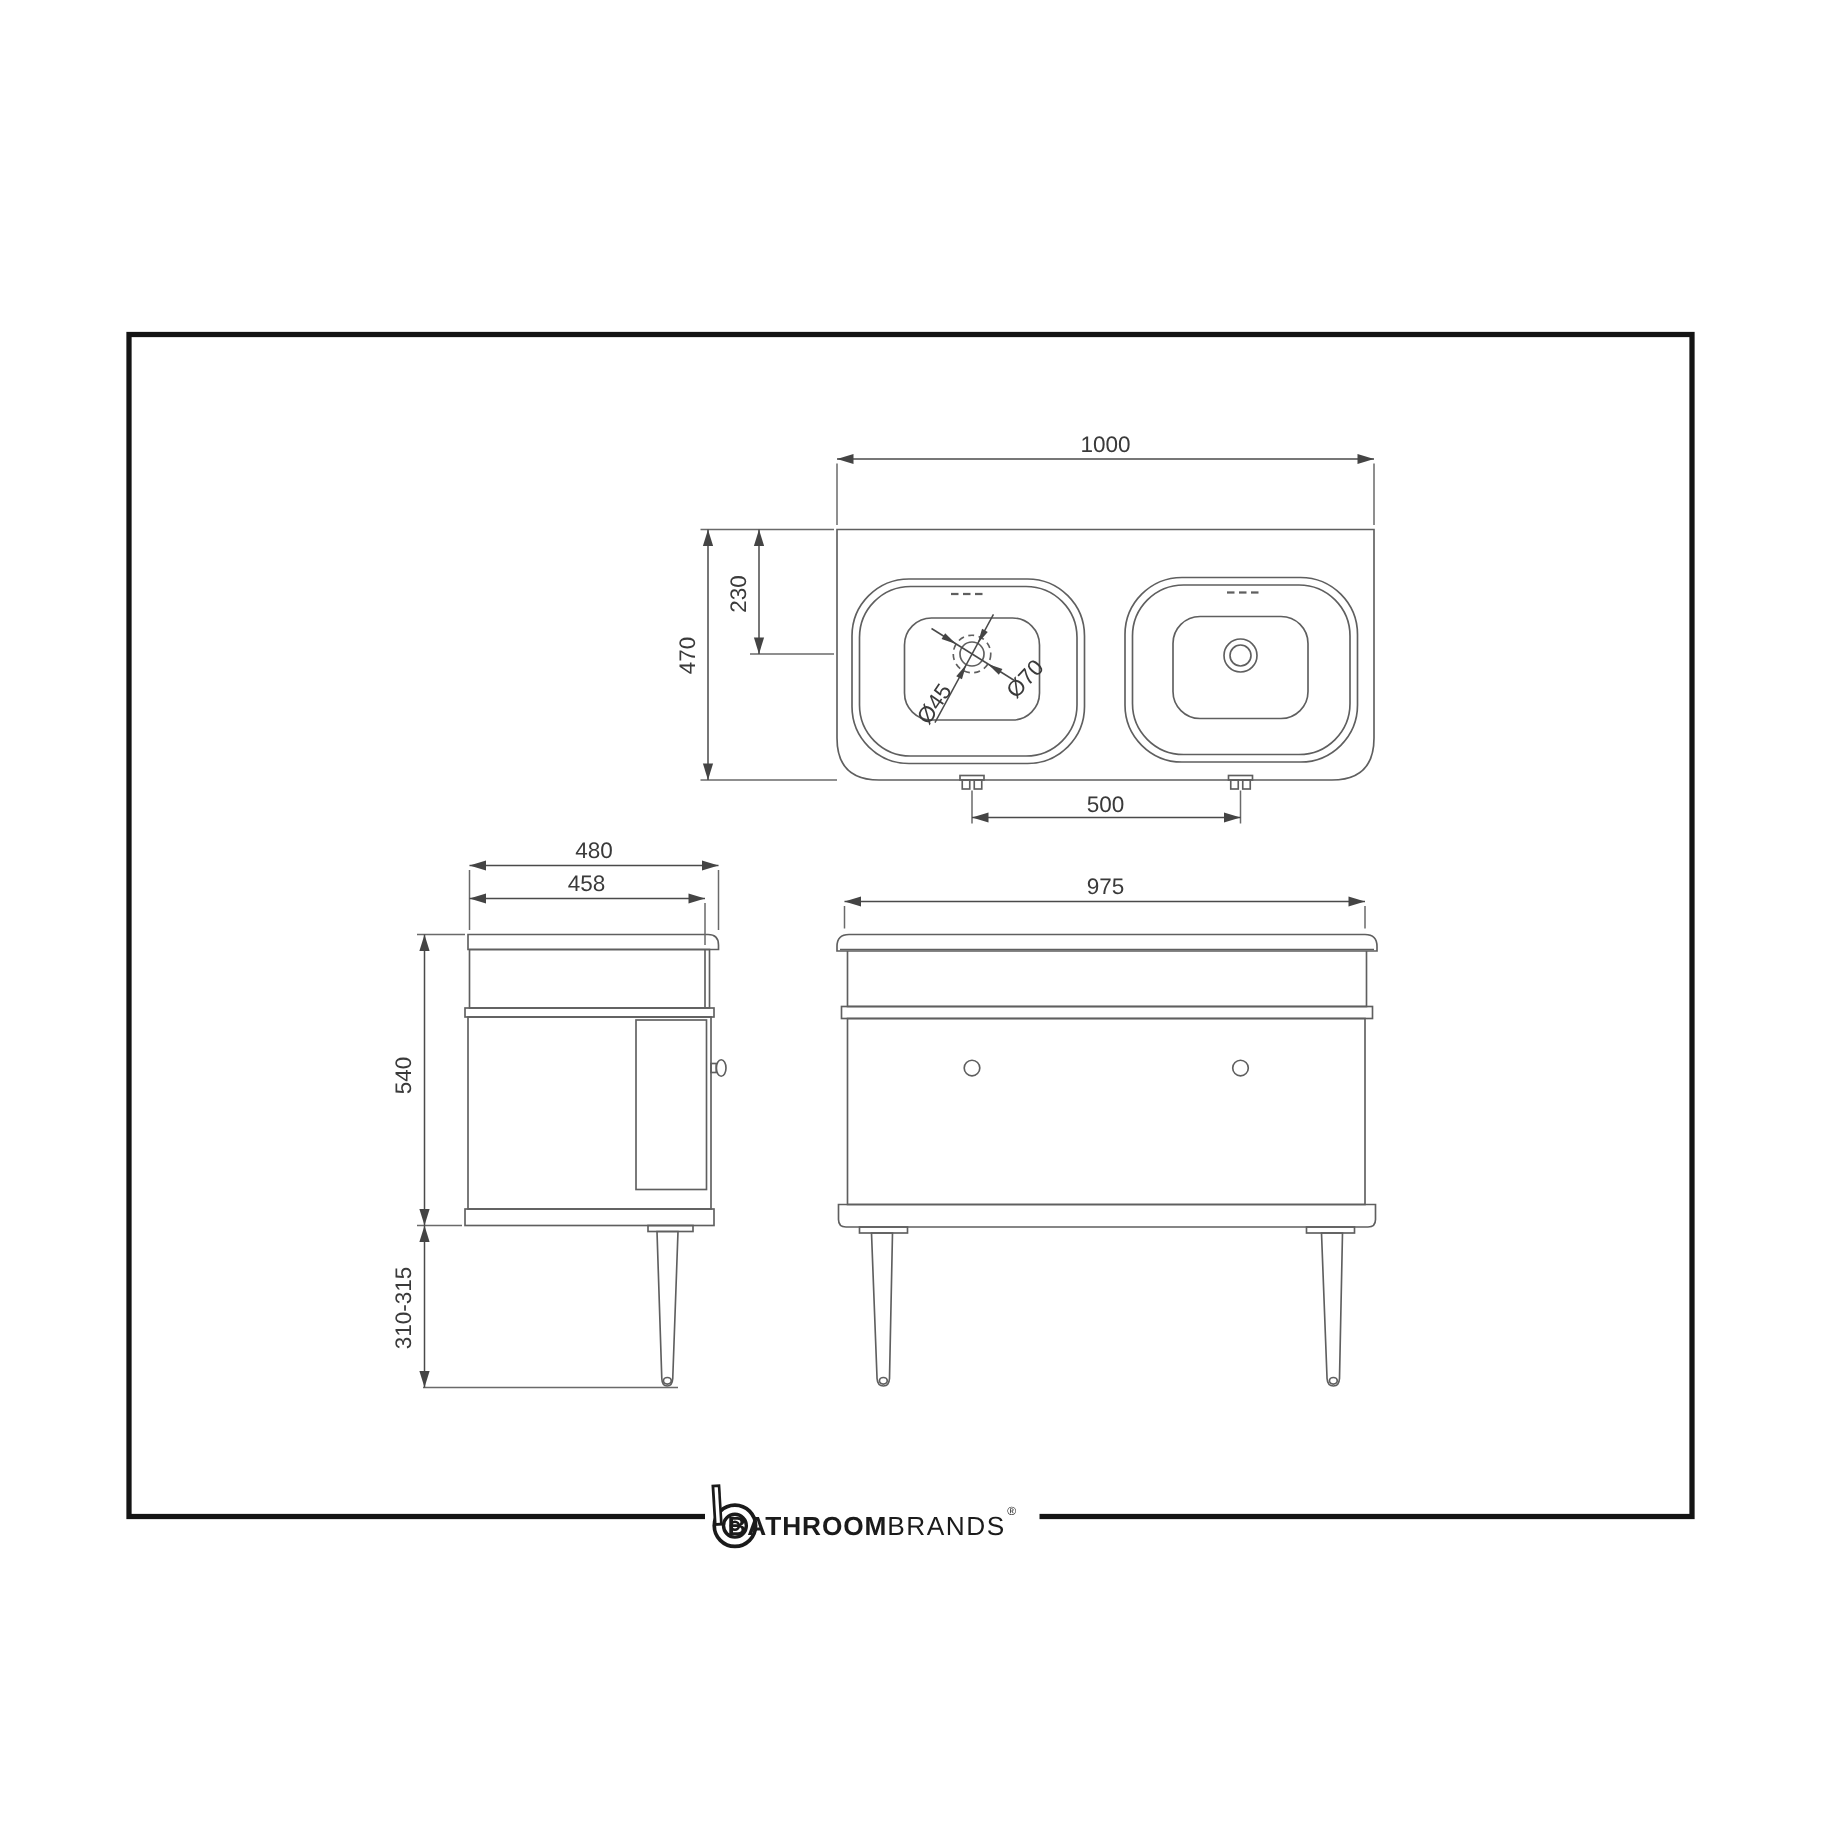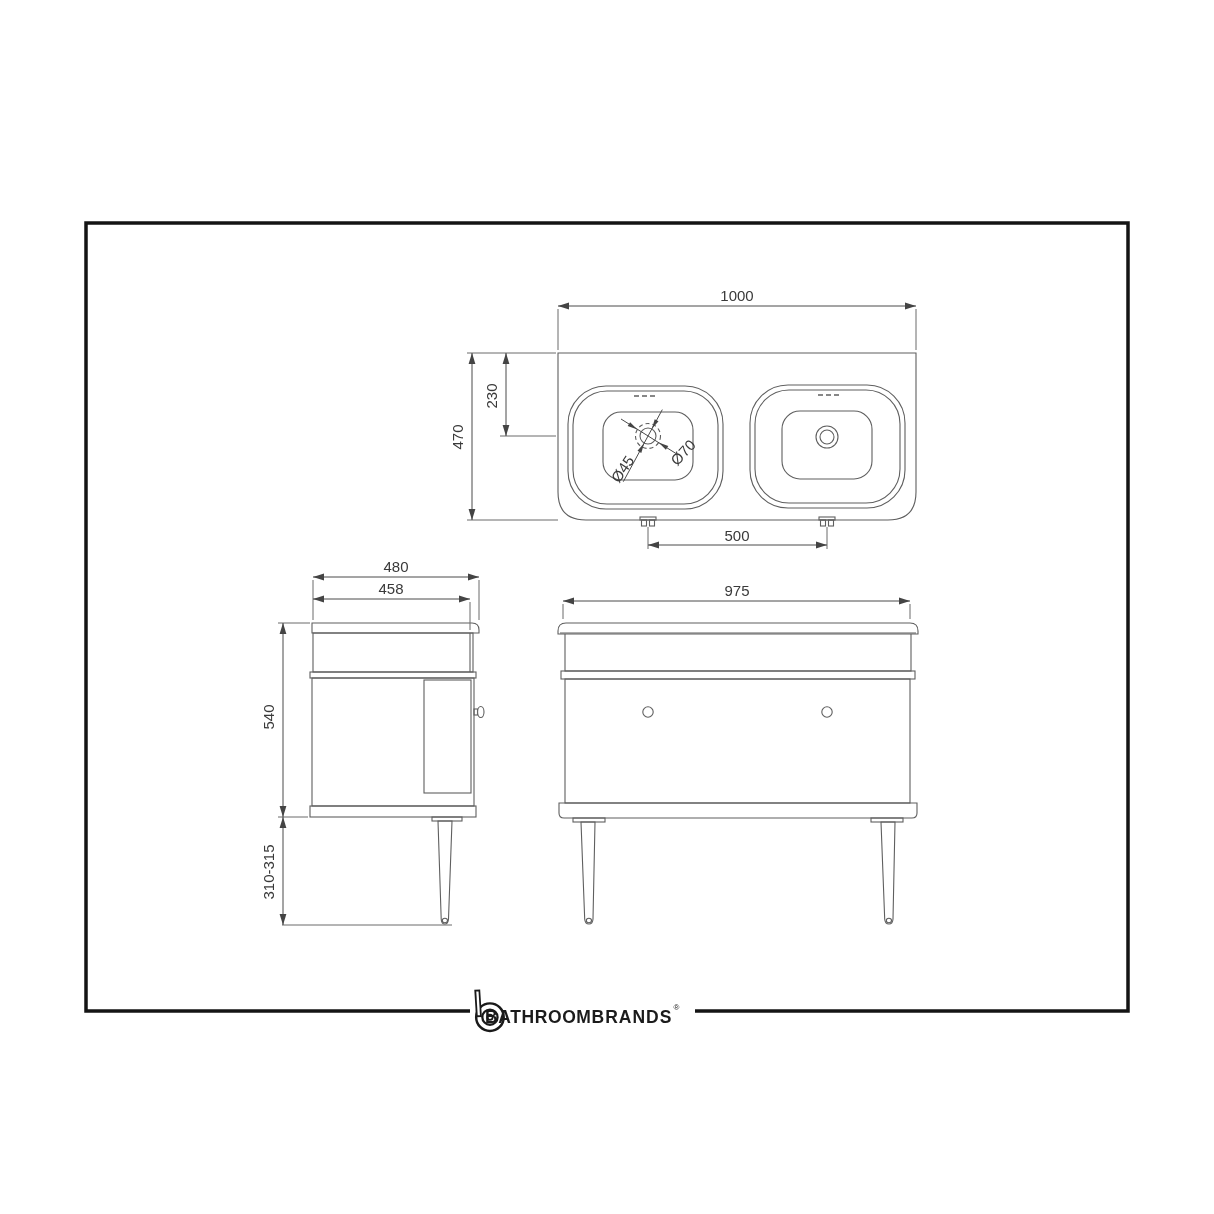--- a/index.html
+++ b/index.html
@@ -17,21 +17,21 @@
   .dim{stroke:#4a4a4a;stroke-width:1;fill:none;}
   .ext{stroke:#6a6a6a;stroke-width:1;fill:none;}
   .arrfill{fill:#444444;stroke:none;}
   .frame{fill:none;stroke:#141414;stroke-width:3.5;}
   .logo{
     position:absolute;left:470px;top:987px;height:56px;
     background:#ffffff;padding:0 15px;display:flex;align-items:center;
   }
   .logo-text{font-size:17.5px;color:#1b1b1b;letter-spacing:0.6px;line-height:1;}
   .logo-bold{font-weight:700;}
-  .logo-light{font-weight:700;letter-spacing:1px;text-align:center;}
+  .logo-light{font-weight:400;letter-spacing:1px;text-align:center;}
   .logo-reg{font-size:8px;color:#1b1b1b;vertical-align:13px;margin-left:1px;}
   .logo-svg{margin-right:4px;display:block;}
 </style>
 </head>
 <body>
 
 <svg width="1214" height="1214" viewBox="0 0 1214 1214">
   <defs>
     <marker id="arr" viewBox="0 0 12 8" markerWidth="12" markerHeight="8" refX="11.5" refY="4" orient="auto-start-reverse" markerUnits="userSpaceOnUse">
       <path d="M11.5 4 L0.5 0.6 L0.5 7.4 Z" fill="#444444"></path>

